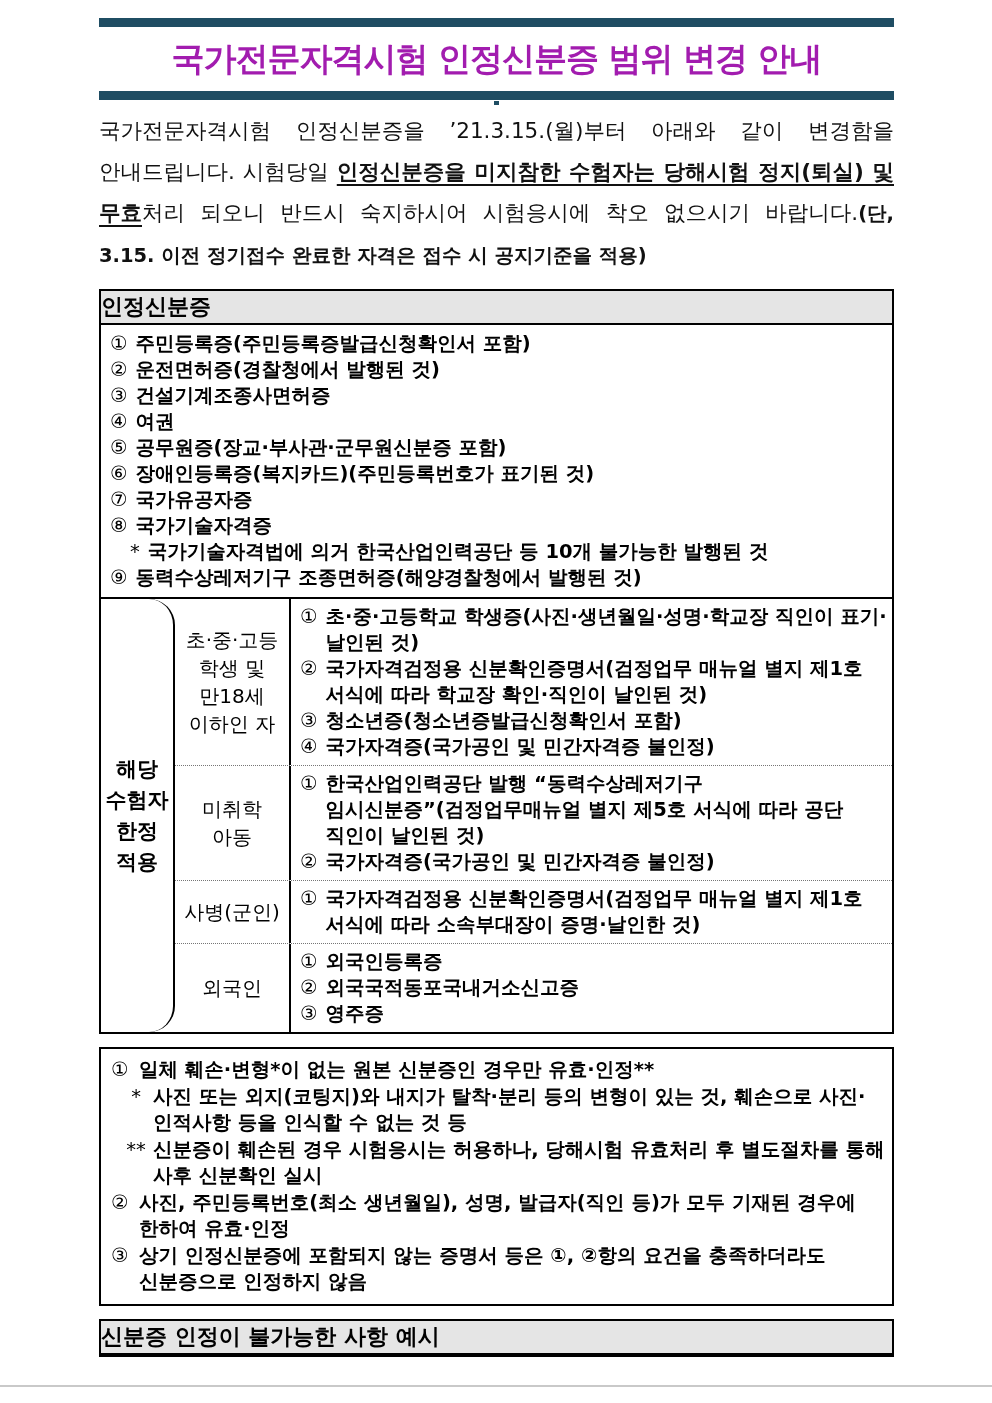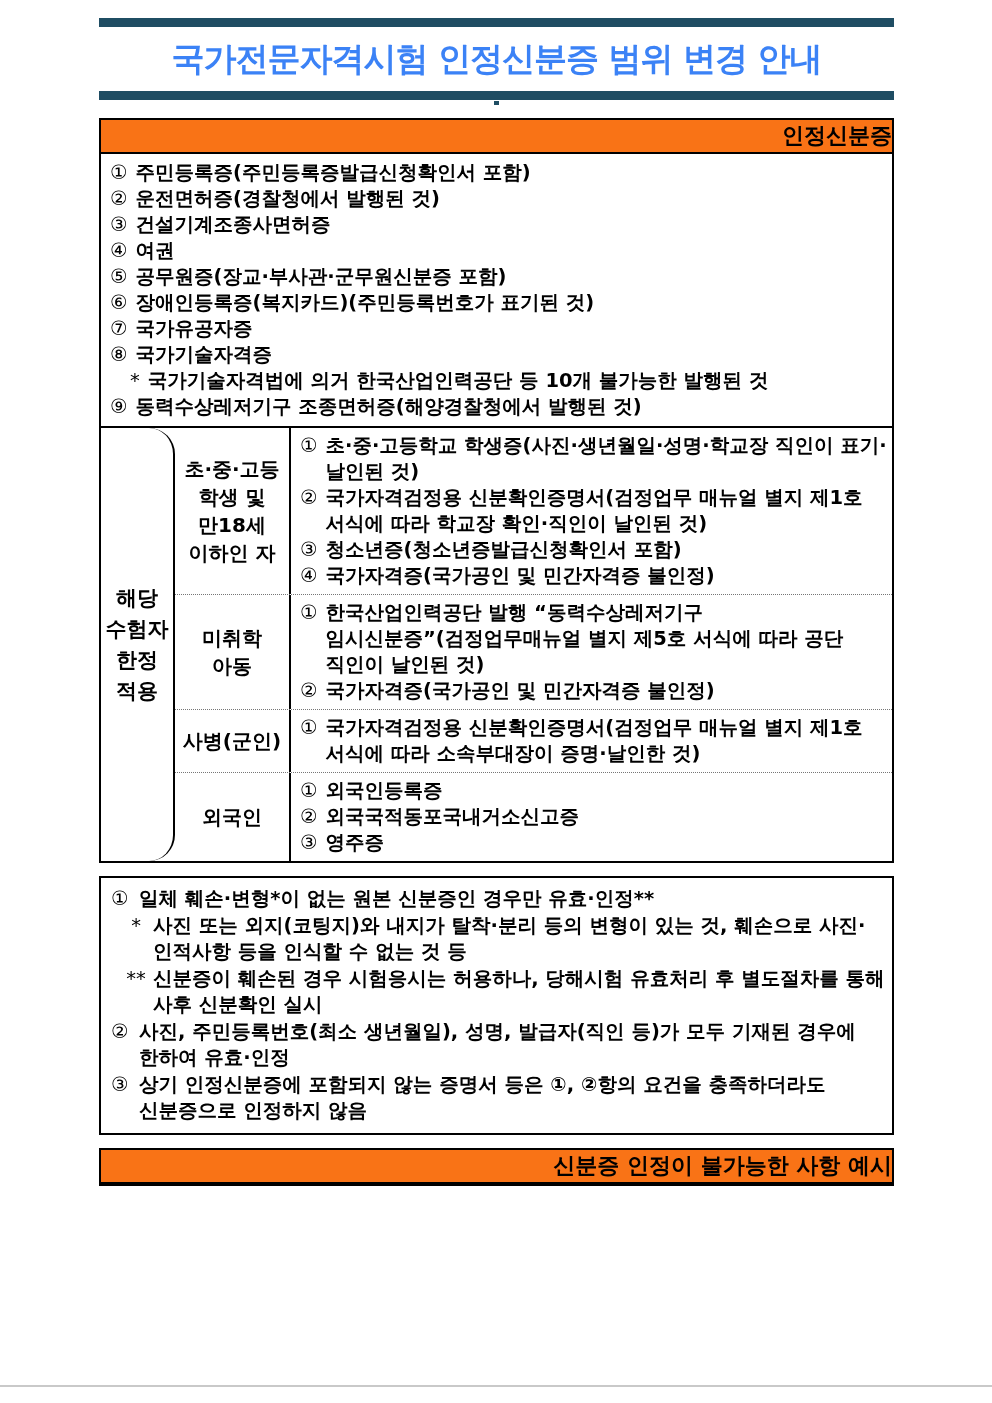--- a/index.html
+++ b/index.html
@@ -8,43 +8,43 @@
     background:#ffffff; color:#000;
     font-family:"DejaVu Sans","Liberation Sans",sans-serif;
   }
   .doc { position:absolute; left:99px; top:0; width:795px; }
 
   
   .bar { height:9px; background:#1f4d63; }
   .bar-top { margin-top:18px; }
   .title {
     font-size:33px; font-weight:bold; text-align:center;
-    letter-spacing:-1px; padding:10px 0 9px 0; color:#3b82f6;
+    letter-spacing:-1px; padding:10px 0 9px 0; color:#a21caf;
   }
   .bar-dot { width:5px; height:4px; background:#1f4d63; margin:1px auto 0 auto; }
 
   
   .intro {
     margin-top:5px; font-size:21.5px; line-height:41px;
     text-align:justify; word-break:keep-all; color:#111;
   }
   .intro .seg-bold-underline {
     font-weight:bold; text-decoration:underline;
     text-decoration-thickness:2px; text-underline-offset:5px;
   }
   .intro .seg-bold-small { font-weight:bold; font-size:19.5px; }
 
   
   .tbl {
     border:2px solid #000; margin-top:13px;
     font-size:19.5px; line-height:26px;
   }
   .tbl-header {
-    background:#f97316; border-bottom:2px solid #000;
-    text-align:right; font-weight:bold; font-size:22px; padding:3px 0;
+    background:#e5e5e5; border-bottom:2px solid #000;
+    text-align:left; font-weight:bold; font-size:22px; padding:3px 0;
   }
   .sec { display:flex; }
   .cell-label {
     flex:none; border-right:2px solid #000;
     display:flex; align-items:center; justify-content:center;
     text-align:center; font-weight:bold; white-space:pre-line;
   }
   .sec-a-label { width:186px; font-size:21px; line-height:31px; }
   .sec-a-items { flex:1; padding:6px 4px 6px 9px; }
   .item { display:flex; align-items:flex-start; }
@@ -52,21 +52,21 @@
   .item .tx { flex:1; word-break:keep-all;font-weight:bold; }
   .item.ind { padding-left:20px; }
   .sec-b { border-top:2px solid #000; display:flex; }
   .sec-b-label { width:72px; font-size:21px; line-height:31px;border-radius:26px; }
   .sec-b-rows { flex:1; display:flex; flex-direction:column; }
   .sub-row { display:flex; border-top:1px dotted #767676; }
   .sub-row.first { border-top:none; }
   .sub-label {
     width:112px; flex:none; border-right:2px solid #000;
     display:flex; align-items:center; justify-content:center;
-    text-align:center; font-weight:bold; white-space:pre-line;
+    text-align:center; font-weight:normal; white-space:pre-line;
     font-size:20px; line-height:28px; padding:4px 1px;
   }
   .sub-items {
     flex:1; padding:5px 4px 5px 9px;
     display:flex; flex-direction:column; justify-content:center;
   }
   .tb-body { padding:7px 6px 8px 10px; }
   .tb-body .item { margin:1px 0; }
   .tb-body .item .mk { min-width:24px; margin-right:4px; }
   .tb-body .item.ind { padding-left:12px; }
@@ -80,20 +80,21 @@
 </head>
 <body>
 
 <div class="doc">
 
   <div class="bar bar-top"></div>
   <div class="title">국가전문자격시험 인정신분증 범위 변경 안내</div>
   <div class="bar"></div>
   <div class="bar-dot"></div>
 
+  <div class="intro"><span>국가전문자격시험 인정신분증을 ’21.3.15.(월)부터 아래와 같이 변경함을 안내드립니다. 시험당일 </span><span class="seg-bold-underline">인정신분증을 미지참한 수험자는 당해시험 정지(퇴실) 및 무효</span><span>처리 되오니 반드시 숙지하시어 시험응시에 착오 없으시기 바랍니다.</span><span class="seg-bold-small">(단, 3.15. 이전 정기접수 완료한 자격은 접수 시 공지기준을 적용)</span></div>
 
   <div class="tbl">
     <div class="tbl-header">인정신분증</div>
 
     <div class="sec">
       <div class="sec-a-items">
         <div class="item">
             <span class="mk">①</span>
             <span class="tx">주민등록증(주민등록증발급신청확인서 포함)</span>
           </div>

